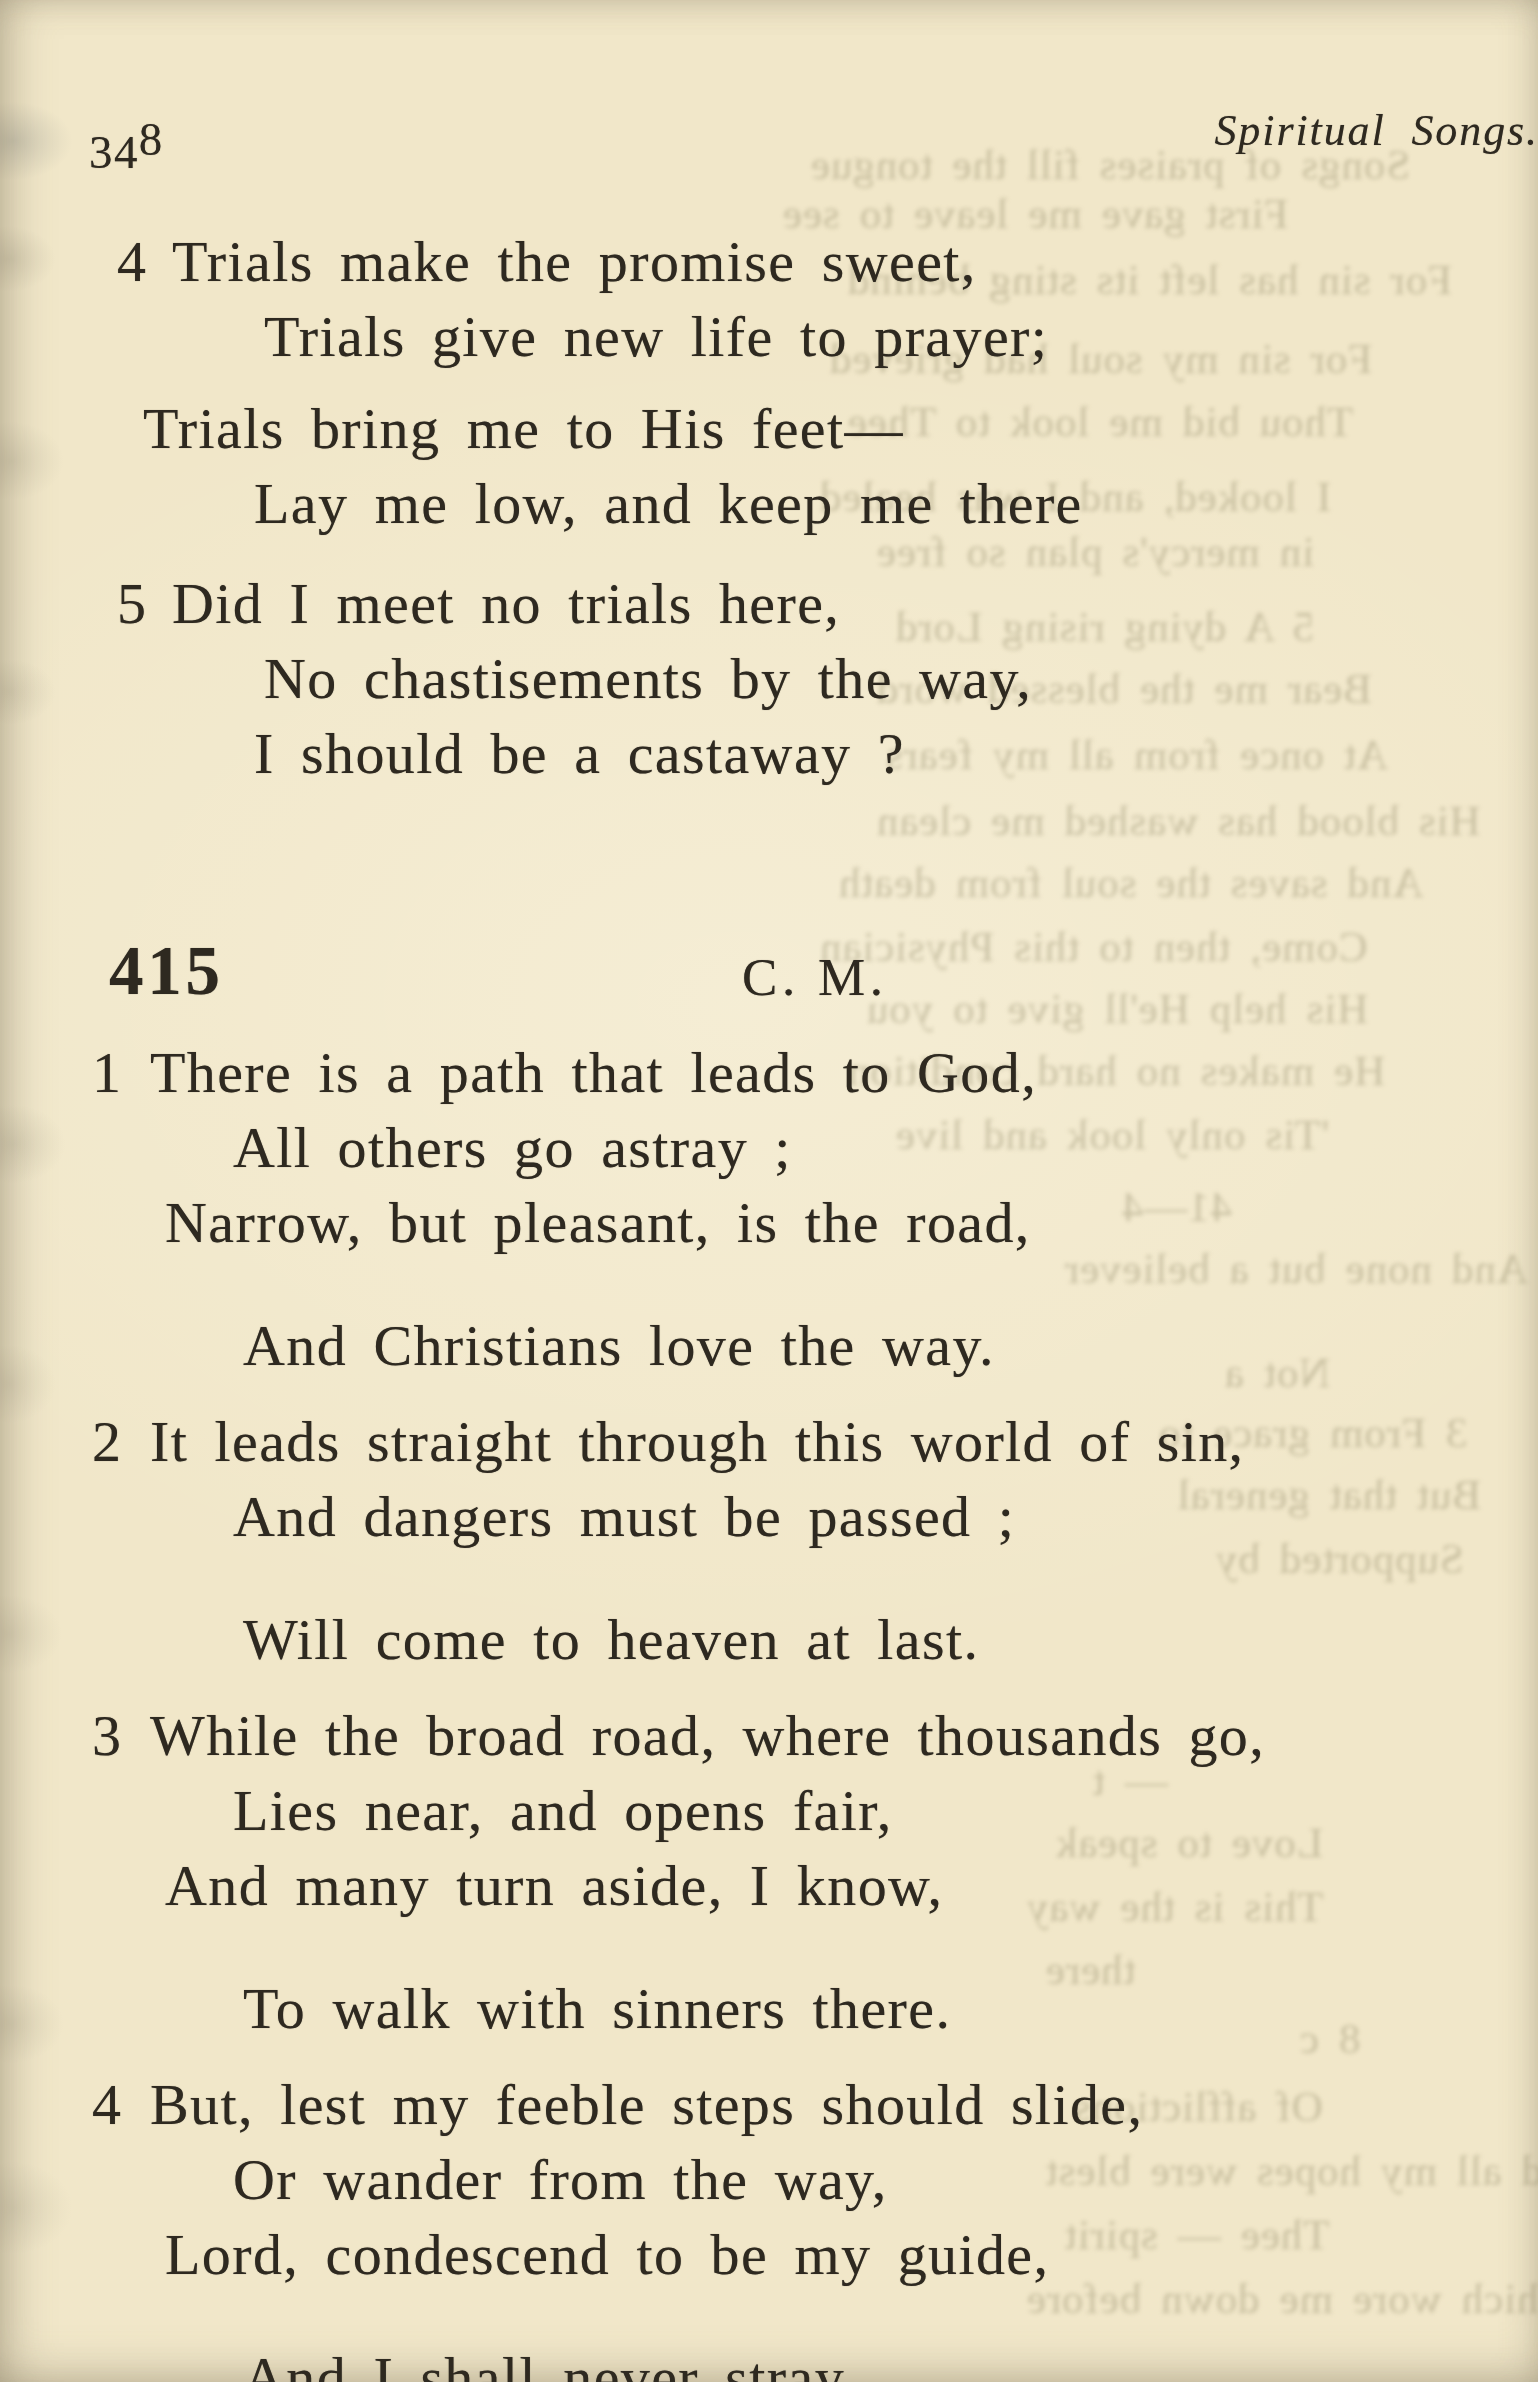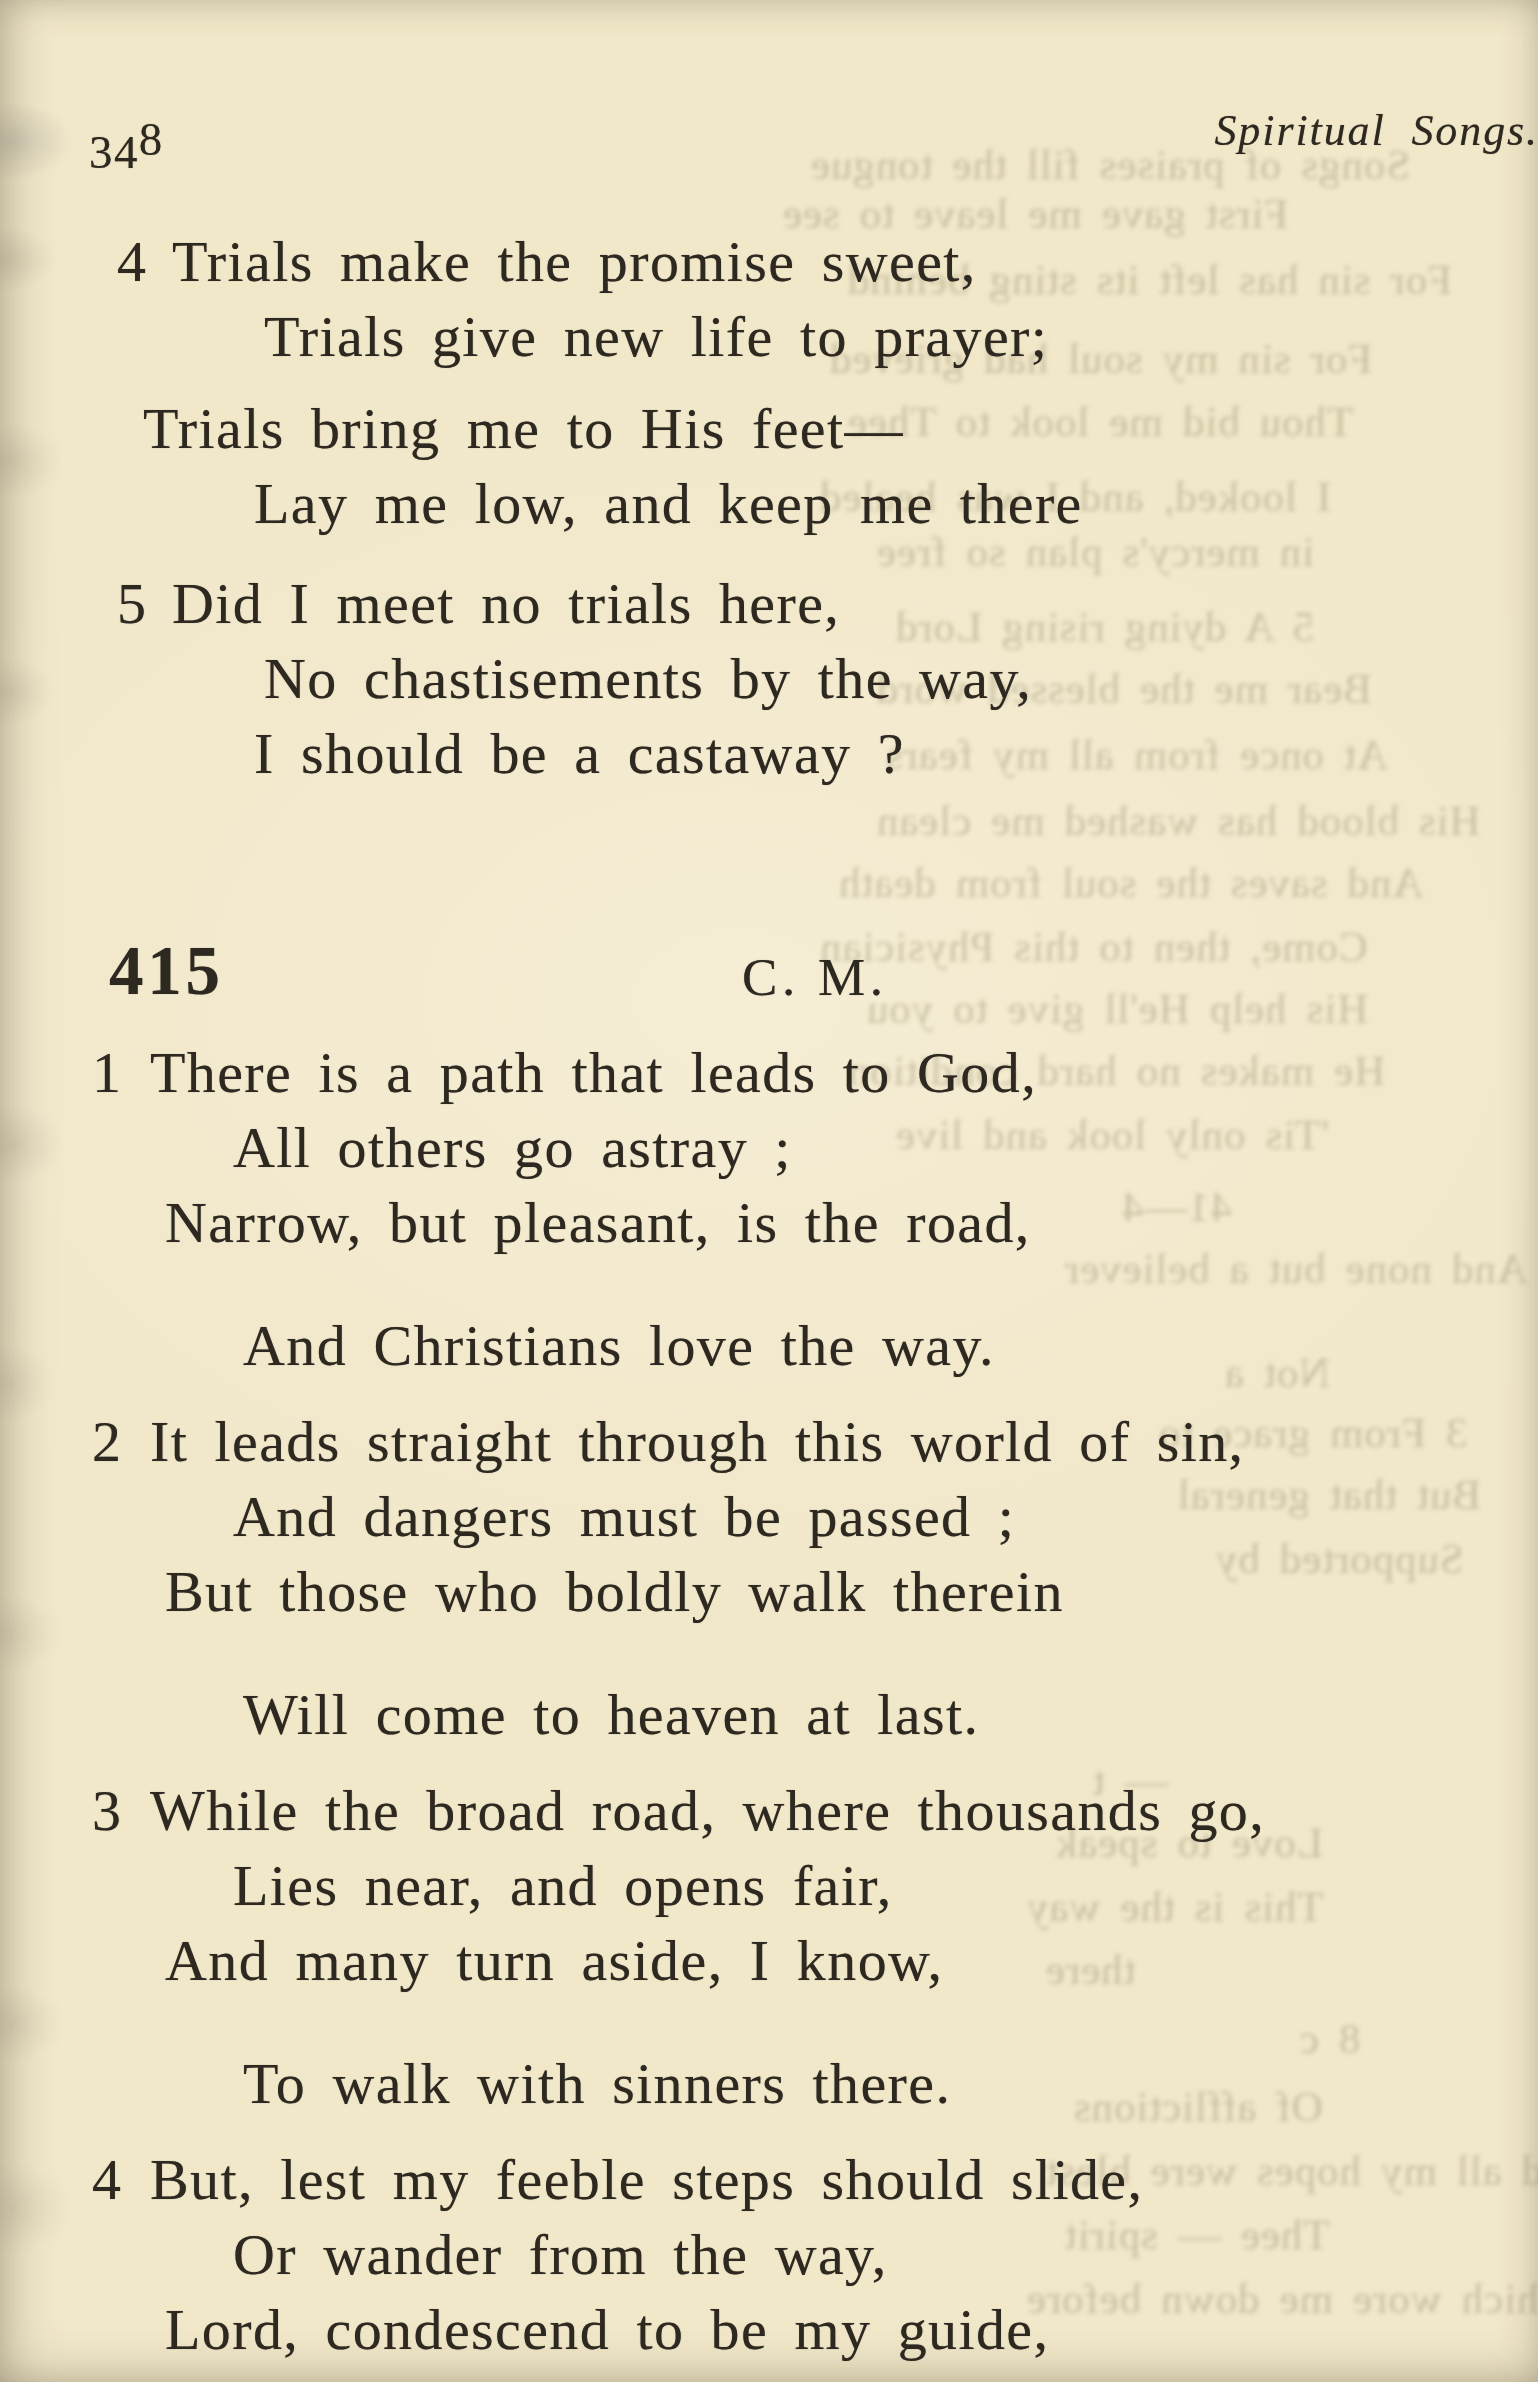--- a/index.html
+++ b/index.html
@@ -128,21 +128,20 @@
   <div id="hymn-verses" class="verses-host main-text">
       <div class="verse">
         <div class="line i0"><span class="vnum">1</span><span>There is a path that leads to God,</span></div>
         <div class="line i1"><span>All others go astray ;</span></div>
         <div class="line i2"><span>Narrow, but pleasant, is the road,</span></div>
         <div class="line i3"><span>And Christians love the way.</span></div>
       </div>
       <div class="verse">
         <div class="line i0"><span class="vnum">2</span><span>It leads straight through this world of sin,</span></div>
         <div class="line i1"><span>And dangers must be passed ;</span></div>
-        <div class="line i2"><span>But those who boldly walk therein</span></div>
         <div class="line i3"><span>Will come to heaven at last.</span></div>
       </div>
       <div class="verse">
         <div class="line i0"><span class="vnum">3</span><span>While the broad road, where thousands go,</span></div>
         <div class="line i1"><span>Lies near, and opens fair,</span></div>
         <div class="line i2"><span>And many turn aside, I know,</span></div>
         <div class="line i3"><span>To walk with sinners there.</span></div>
       </div>
       <div class="verse">
         <div class="line i0"><span class="vnum">4</span><span>But, lest my feeble steps should slide,</span></div>

